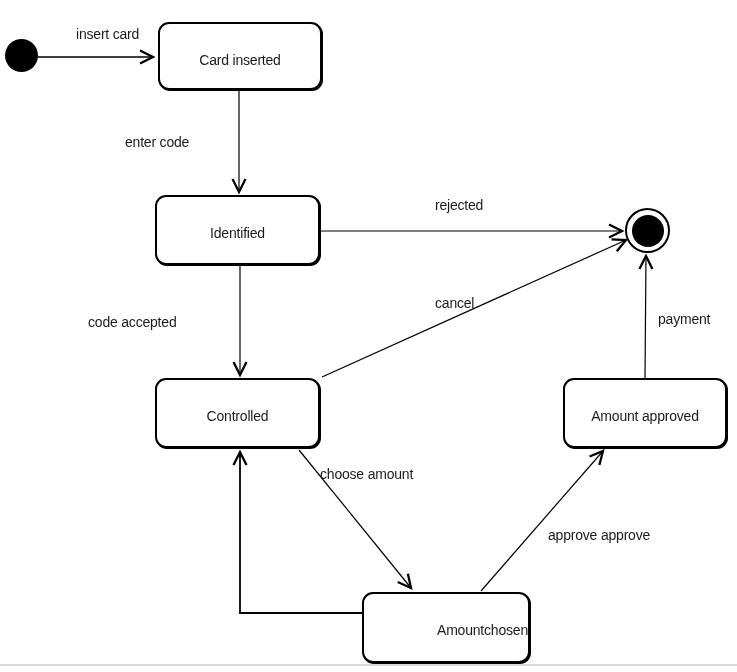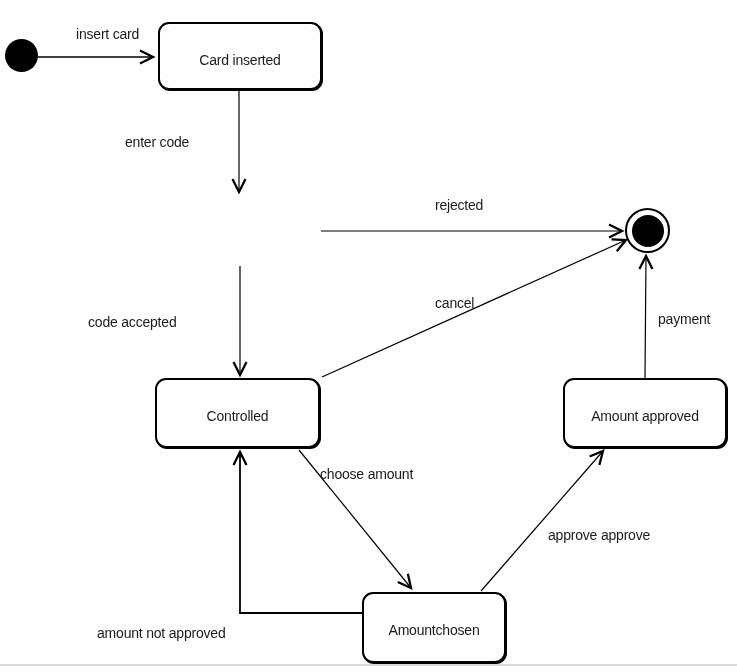--- a/index.html
+++ b/index.html
@@ -77,45 +77,47 @@
   <div id="initial-node"></div>
 
   <div id="final-node">
     <div class="dot"></div>
   </div>
 
   <div class="state" style="left:158px;top:22px;width:164px;height:68px;">
     <span>Card inserted</span>
   </div>
 
+  <div class="state" style="left:155px;top:195px;width:165px;height:70px;">
+    <span>Identified</span>
+  </div>
 
   <div class="state" style="left:155px;top:378px;width:165px;height:70px;">
     <span>Controlled</span>
   </div>
 
   <div class="state" style="left:563px;top:378px;width:164px;height:70px;">
     <span>Amount approved</span>
   </div>
 
-  <div class="state" style="left:362px;top:592px;width:144px;height:71px;">
+  <div class="state" style="left:362px;top:592px;width:168px;height:71px;justify-content:flex-end;">
     <span>Amountchosen</span>
   </div>
 
   <div class="edge-label" style="left:52px;top:26px;padding-left:24px;">insert card</div>
 
   <div class="edge-label" style="left:125px;top:134px;">enter code</div>
 
   <div class="edge-label" style="left:88px;top:314px;">code accepted</div>
 
   <div class="edge-label" style="left:435px;top:197px;">rejected</div>
 
   <div class="edge-label" style="left:435px;top:279px;margin-top:16px;">cancel</div>
 
   <div class="edge-label" style="left:320px;top:466px;">choose amount</div>
 
-  <div class="edge-label" style="left:97px;top:625px;">amount not approved</div>
 
   <div class="edge-label" style="left:548px;top:527px;">approve approve</div>
 
   <div class="edge-label" style="left:658px;top:311px;">payment</div>
 
   <div id="bottom-border"></div>
 </div>
 
 </body></html>

